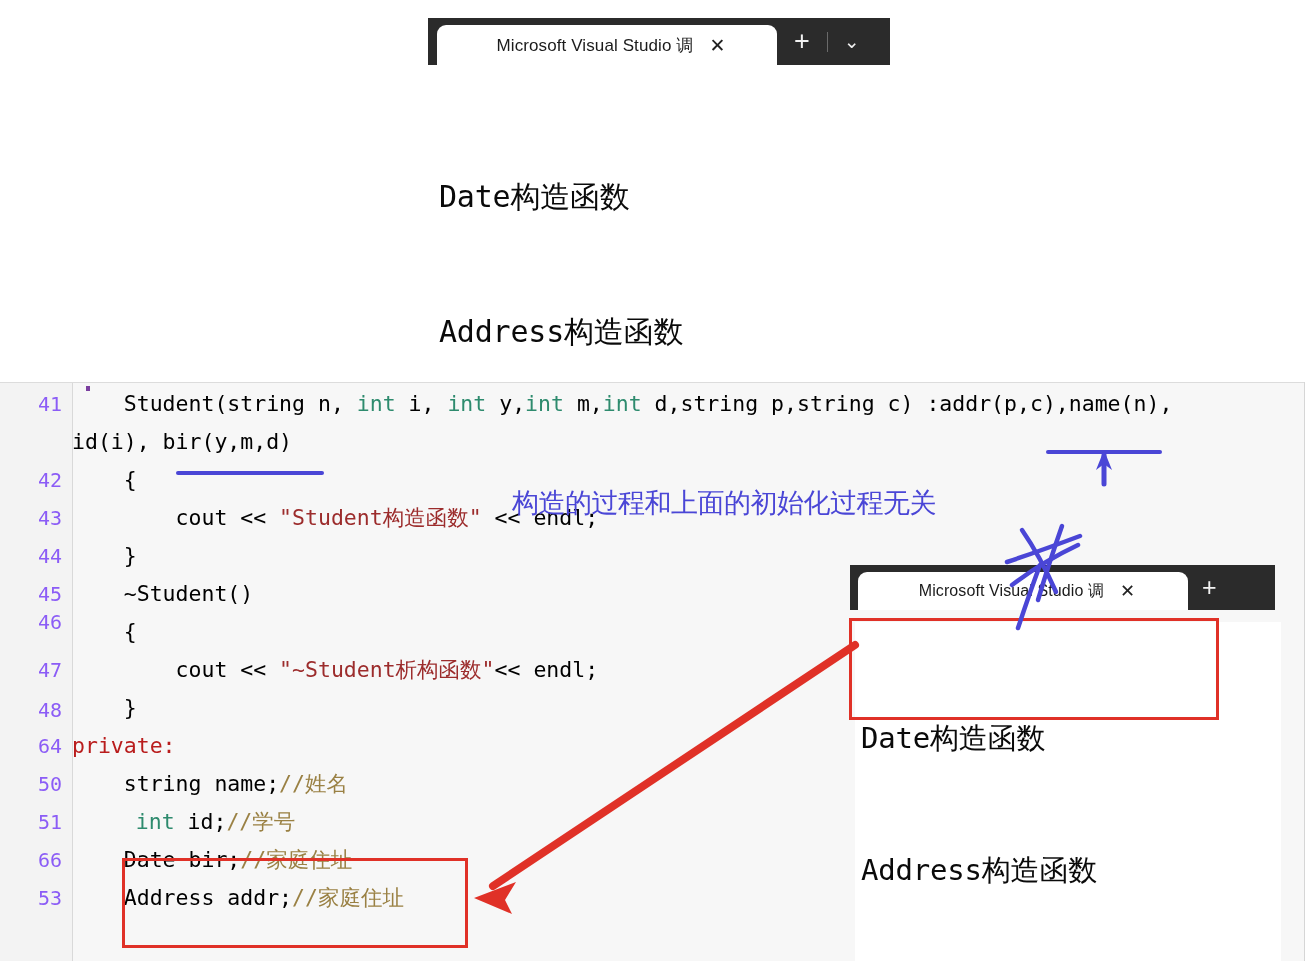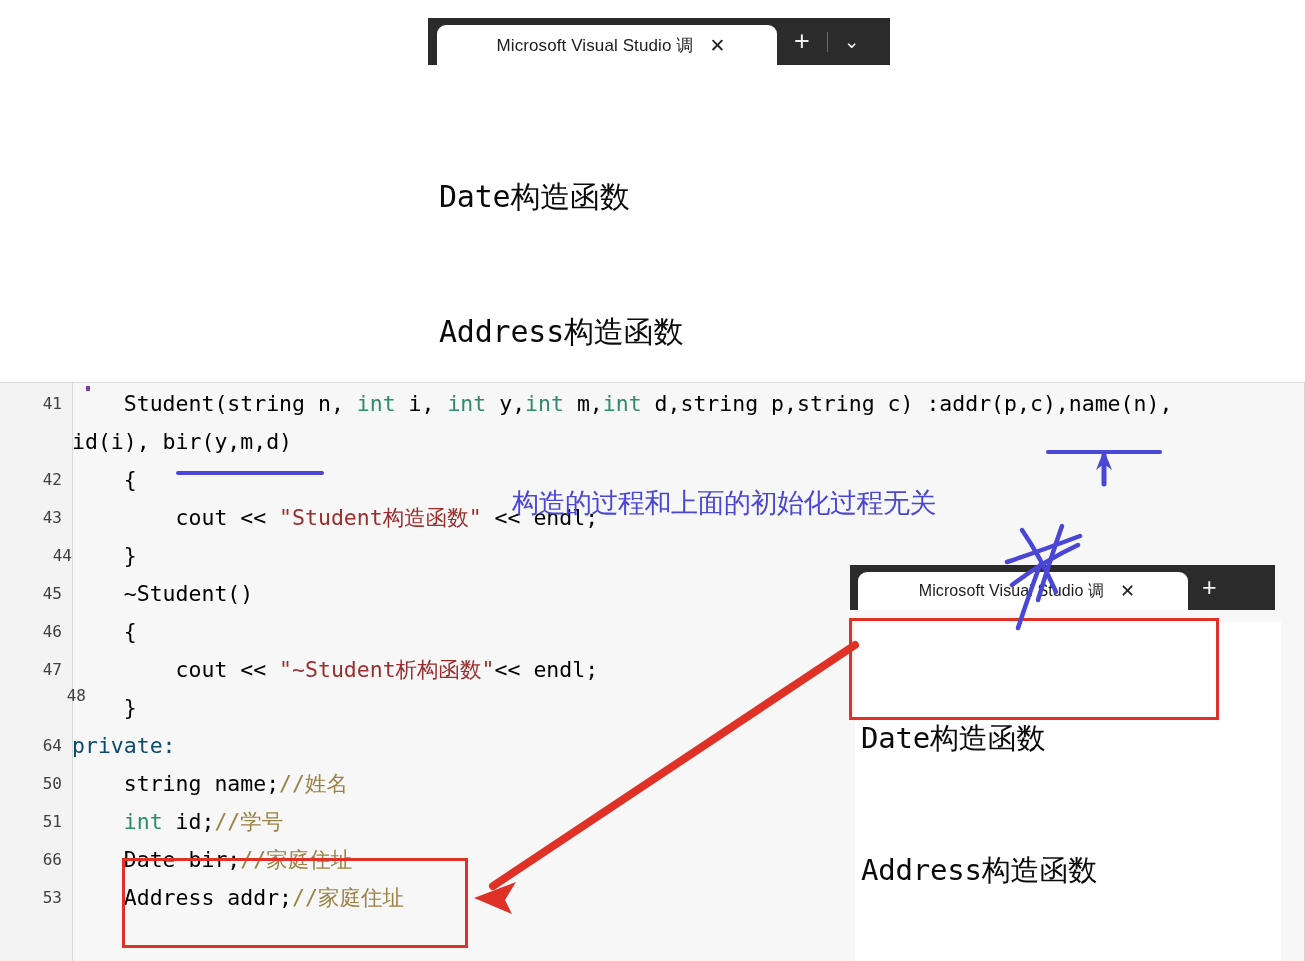--- a/index.html
+++ b/index.html
@@ -39,22 +39,22 @@
     background:#f7f7f7;border-top:1px solid #dcdcdc;box-sizing:border-box;
     font-family:"DejaVu Sans Mono","Liberation Mono",monospace;
     font-size:21.5px;
   }
   #editor .gutter{
     position:absolute;left:0;top:0;width:72px;height:100%;
     background:#f3f3f3;border-right:1px solid #d9d9d9;
   }
   #editor .codearea{position:absolute;left:72px;top:0;right:0;height:100%;}
   .cl{position:absolute;left:0;height:38px;line-height:38px;white-space:pre;}
-  .ln{position:absolute;width:62px;text-align:right;color:#404040;height:38px;line-height:38px;font-size:16px;}
-  .kw{color:#0c4a6e;}
+  .ln{position:absolute;width:62px;text-align:right;color:#8b5cf6;height:38px;line-height:38px;font-size:20px;}
+  .kw{color:#b91c1c;}
   .ty{color:#2e8b6e;}
   .str{color:#9c2c2c;}
   .cmt{color:#9a8144;}
   .purpledot{position:absolute;left:86px;top:386px;width:4px;height:5px;background:#7b3fa0;}
 
   
   .uline{position:absolute;background:#4a46d6;height:4px;border-radius:2px;}
   .bluetext{
     position:absolute;color:#4a46d6;font-size:27px;white-space:nowrap;
     font-family:"DejaVu Sans","Liberation Sans",sans-serif;letter-spacing:-0.5px;
@@ -87,44 +87,44 @@
   <div>~Student析构函数</div>
   <div>~Address析构函数</div>
   <div>~Date析构函数</div>
 </div>
 
 <div id="editor">
   <div class="gutter">
       <div class="ln" style="top: 2px;">41</div>
       <div class="ln" style="top: 78px;">42</div>
       <div class="ln" style="top: 116px;">43</div>
-      <div class="ln" style="top: 154px; margin-left: 10px;">44</div>
+      <div class="ln" style="top: 154px;">44</div>
       <div class="ln" style="top: 192px;">45</div>
-      <div class="ln" style="top: 230px;">46</div>
+      <div class="ln" style="top: 220px;">46</div>
       <div class="ln" style="top: 268px;">47</div>
-      <div class="ln" style="top: 294px; margin-left: 24px;">48</div>
+      <div class="ln" style="top: 308px;">48</div>
       <div class="ln" style="top: 344px;">64</div>
       <div class="ln" style="top: 382px;">50</div>
       <div class="ln" style="top: 420px;">51</div>
       <div class="ln" style="top: 458px;">66</div>
       <div class="ln" style="top: 496px;">53</div>
     </div>
   <div class="codearea">
       <div class="cl" style="top: 2px;"><span>    Student(string n, </span><span class="ty">int</span><span> i, </span><span class="ty">int</span><span> y,</span><span class="ty">int</span><span> m,</span><span class="ty">int</span><span> d,string p,string c) :addr(p,c),name(n),</span></div>
       <div class="cl" style="top: 40px;"><span>id(i), bir(y,m,d)</span></div>
       <div class="cl" style="top: 78px;"><span>    {</span></div>
       <div class="cl" style="top: 116px;"><span>        cout &lt;&lt; </span><span class="str">"Student构造函数"</span><span> &lt;&lt; endl;</span></div>
       <div class="cl" style="top: 154px;"><span>    }</span></div>
       <div class="cl" style="top: 192px;"><span>    ~Student()</span></div>
       <div class="cl" style="top: 230px;"><span>    {</span></div>
       <div class="cl" style="top: 268px;"><span>        cout &lt;&lt; </span><span class="str">"~Student析构函数"</span><span>&lt;&lt; endl;</span></div>
       <div class="cl" style="top: 306px;"><span>    }</span></div>
       <div class="cl" style="top: 344px;"><span class="kw">private:</span></div>
       <div class="cl" style="top: 382px;"><span>    string name;</span><span class="cmt">//姓名</span></div>
-      <div class="cl" style="top: 420px;"><span>    </span><span class="ty">int</span><span> id;</span><span class="cmt">//学号</span></div>
+      <div class="cl" style="top: 420px; padding-left: 12px;"><span>    </span><span class="ty">int</span><span> id;</span><span class="cmt">//学号</span></div>
       <div class="cl" style="top: 458px;"><span>    Date bir;</span><span class="cmt">//家庭住址</span></div>
       <div class="cl" style="top: 496px;"><span>    Address addr;</span><span class="cmt">//家庭住址</span></div>
     </div>
 </div>
 <div class="purpledot"></div>
 <div class="rightedge"></div>
 
 <div class="uline" style="left:1046px;top:450px;width:116px;"></div>
 
 <div class="uline" style="left:176px;top:471px;width:148px;"></div>

